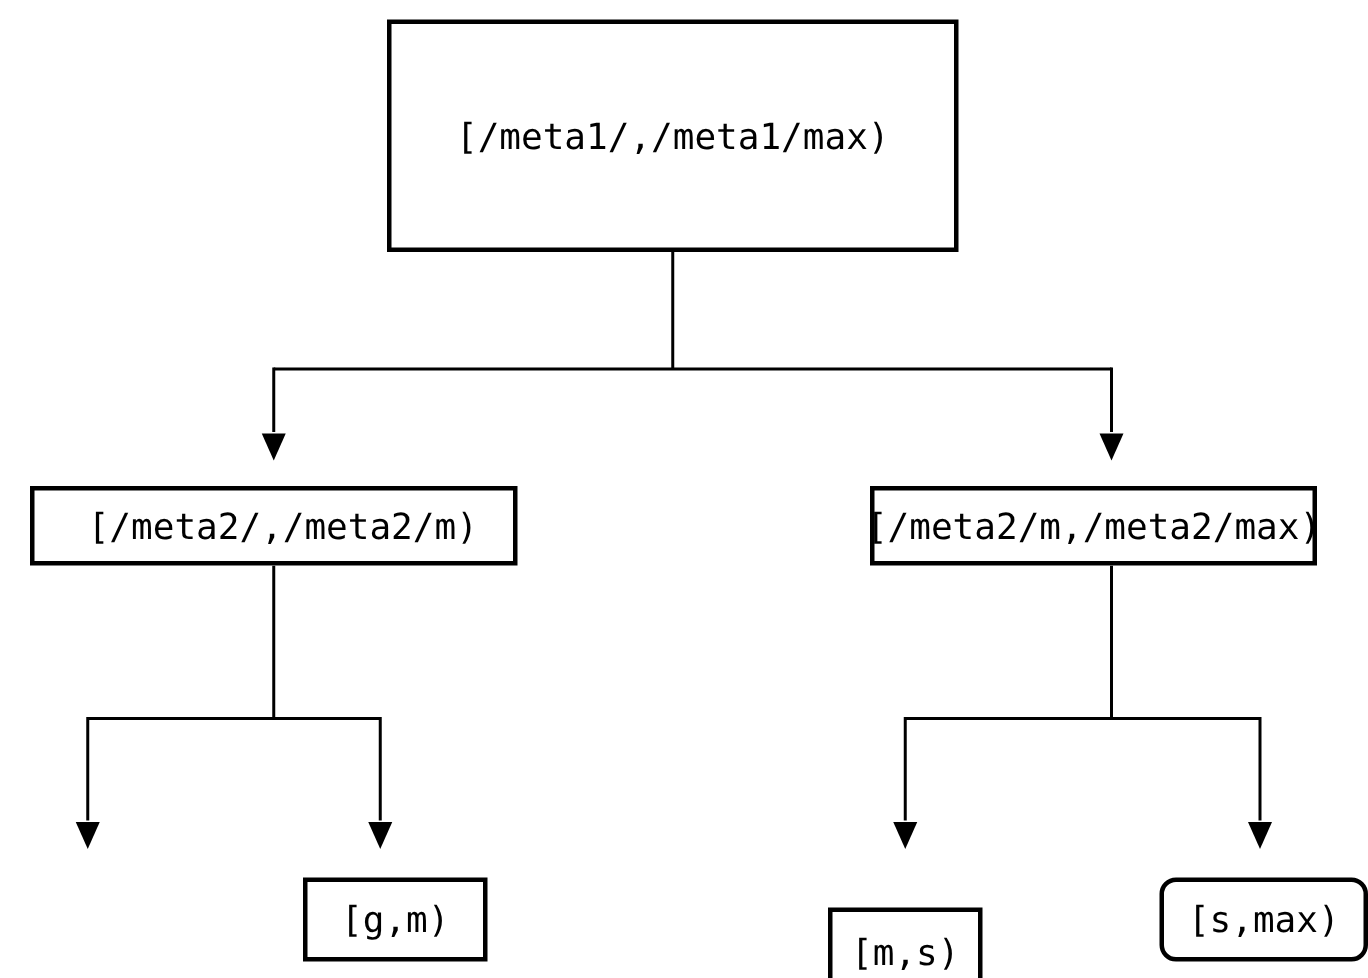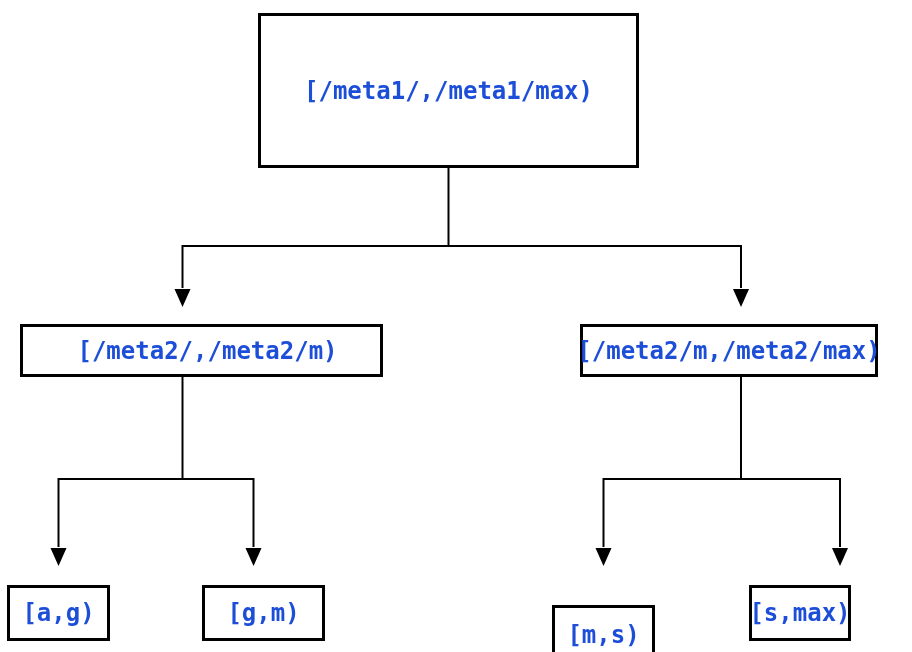--- a/index.html
+++ b/index.html
@@ -16,33 +16,33 @@
     overflow: hidden;
   }
   .node {
     position: absolute;
     box-sizing: border-box;
     border: 3px solid #000000;
     background: #ffffff;
     display: flex;
     align-items: center;
     justify-content: center;
-    color: #1d4ed8;
+    color: #000000;
     font-size: 24px;
-    font-weight: bold;
+    font-weight: normal;
     white-space: nowrap;
     letter-spacing: 0;
   }
   .node.root   { left: 258px; top: 13px;  width: 381px; height: 155px; }
-  .node.mid-l  { left: 20px;  top: 324px; width: 363px; height: 53px; padding-left: 12px;  }
+  .node.mid-l  { left: 20px;  top: 324px; width: 325px; height: 53px; padding-left: 12px;  }
   .node.mid-r  { left: 580px; top: 324px; width: 298px; height: 53px;  }
   .node.leaf-1 { left: 7px;   top: 585px; width: 103px; height: 56px;  }
   .node.leaf-2 { left: 202px; top: 585px; width: 123px; height: 56px;  }
   .node.leaf-3 { left: 552px; top: 605px; width: 103px; height: 60px;  }
-  .node.leaf-4 { left: 749px; top: 585px; width: 102px; height: 56px;  }
+  .node.leaf-4 { left: 773px; top: 585px; width: 139px; height: 56px; border-radius: 11px;  }
   #edges {
     position: absolute;
     left: 0;
     top: 0;
     width: 912px;
     height: 652px;
     pointer-events: none;
   }
   #edges line { stroke: #000000; stroke-width: 2; }
   #edges polygon { fill: #000000; stroke: none; }
@@ -87,23 +87,20 @@
   </div>
 
   <div class="node mid-l">
     <span>[/meta2/,/meta2/m)</span>
   </div>
 
   <div class="node mid-r">
     <span>[/meta2/m,/meta2/max)</span>
   </div>
 
-  <div class="node leaf-1">
-    <span>[a,g)</span>
-  </div>
 
   <div class="node leaf-2">
     <span>[g,m)</span>
   </div>
 
   <div class="node leaf-3">
     <span>[m,s)</span>
   </div>
 
   <div class="node leaf-4">

